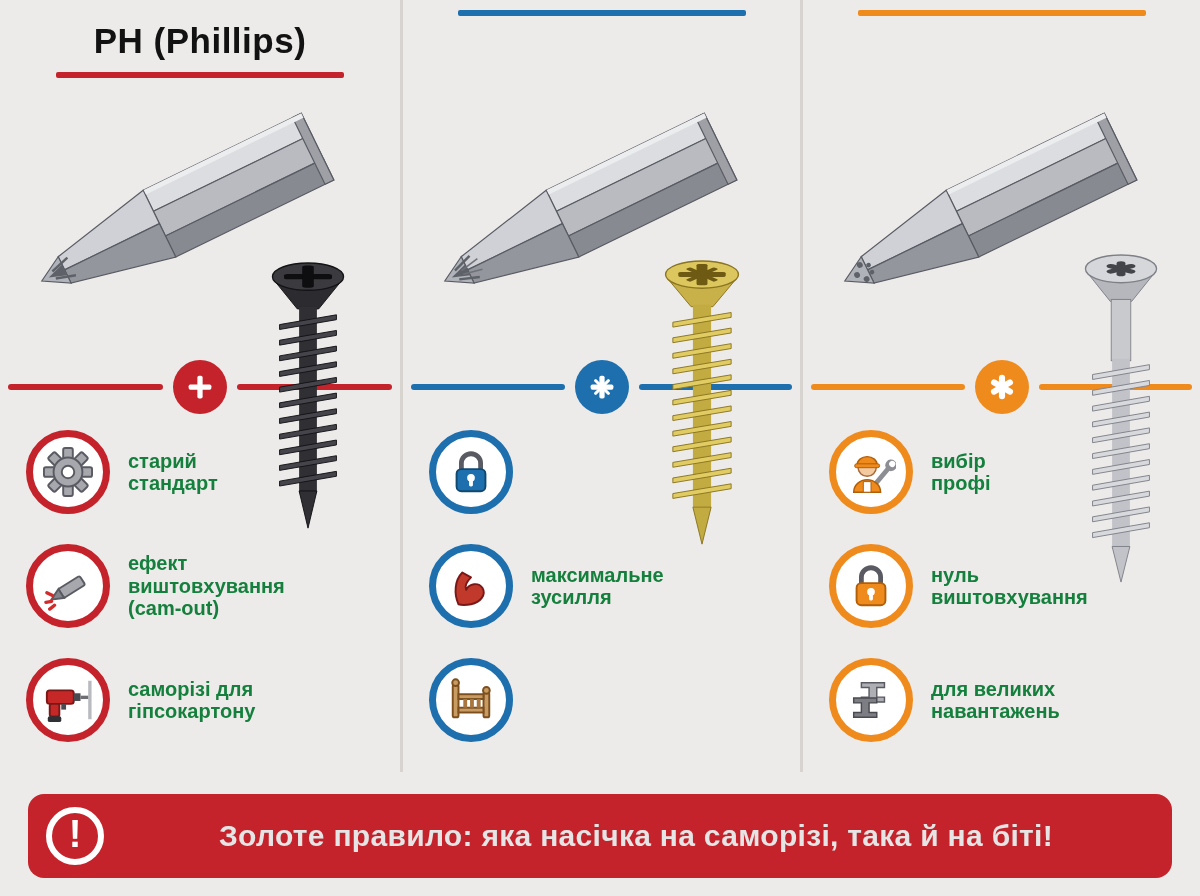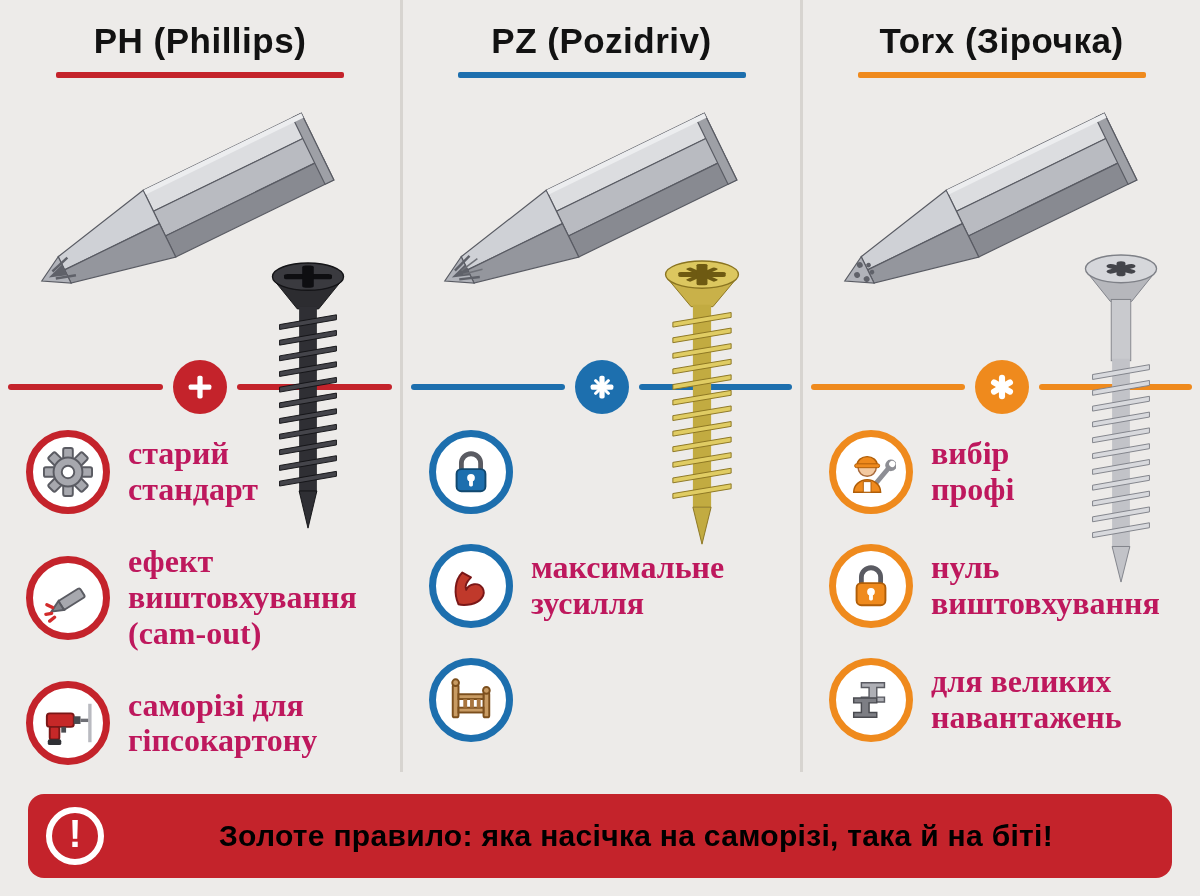--- a/index.html
+++ b/index.html
@@ -50,39 +50,38 @@
     position:absolute;left:26px;right:8px;top:430px;
     display:flex;flex-direction:column;gap:30px;z-index:4;
   }
   .feature{display:flex;align-items:center;gap:18px;}
   .ficon{
     width:84px;height:84px;flex:0 0 84px;box-sizing:border-box;
     border:7px solid var(--accent);border-radius:50%;background:#fff;
     display:flex;align-items:center;justify-content:center;
   }
   .ftext{
-    font-size:32px;font-weight:700;line-height:1.12;color:#be185d;
+    font-size:20px;font-weight:700;line-height:1.12;color:#15803d;
     white-space:pre-line;
-    font-family:Liberation Serif, serif;
   }
 
   .banner{
     position:absolute;left:28px;right:28px;top:794px;height:84px;
     background:#c4232b;border-radius:16px;
     display:flex;align-items:center;gap:14px;padding:0 18px;box-sizing:border-box;
     z-index:5;
   }
   .banner-badge{
     width:58px;height:58px;flex:0 0 58px;box-sizing:border-box;
     border:6px solid #fff;border-radius:50%;
     color:#fff;font-size:38px;font-weight:700;
     display:flex;align-items:center;justify-content:center;padding-bottom:3px;
   }
   .banner-text{
-    flex:1;text-align:center;color:#000000;font-size:30px;font-weight:700;letter-spacing:.3px;
+    flex:1;text-align:center;color:#e5e5e5;font-size:30px;font-weight:700;letter-spacing:.3px;
   }
 </style>
 </head>
 <body style="background: rgb(237, 235, 233);">
 
 <div class="page">
   <div class="columns">
 
     <section class="column c0" style="--accent: #c4232b;">
       <h2 class="col-title">PH (Phillips)</h2>
@@ -196,21 +195,20 @@
               <rect x="5" y="43" width="14" height="6" rx="2" fill="#2f3034"></rect>
             </svg>
           </span>
           <span class="ftext">саморізі для
 гіпсокартону</span>
         </div>
       </div>
     </section>
 
     <section class="column c1" style="--accent: #1d6fae;">
-      <h2 class="col-title">PZ (Pozidriv)</h2>
       <div class="title-rule"></div>
 
       <svg class="bit" viewBox="0 0 350 255" preserveAspectRatio="none">
         <g transform="rotate(-26 175 125)" stroke="#595b63" stroke-width="1.2">
           <rect x="150" y="88" width="180" height="24" fill="#dcdde0"></rect>
           <rect x="150" y="112" width="180" height="28" fill="#b9bbc1"></rect>
           <rect x="150" y="140" width="180" height="24" fill="#888a91"></rect>
           <rect x="320" y="88" width="10" height="76" fill="#9ea0a6"></rect>
           <rect x="150" y="88" width="180" height="5" fill="#ecedef" stroke="none"></rect>
           <polygon points="150,88 42,111 42,126 150,126" fill="#cfd1d6"></polygon>
@@ -306,21 +304,20 @@
               </g>
               <circle cx="10" cy="8" r="3.5" fill="#c89b63" stroke="#7c4f1d" stroke-width="2"></circle>
               <circle cx="42" cy="16" r="3.5" fill="#c89b63" stroke="#7c4f1d" stroke-width="2"></circle>
             </svg>
           </span>
         </div>
       </div>
     </section>
 
     <section class="column c2" style="--accent: #ef8a1d;">
-      <h2 class="col-title">Torx (Зірочка)</h2>
       <div class="title-rule"></div>
 
       <svg class="bit" viewBox="0 0 350 255" preserveAspectRatio="none">
         <g transform="rotate(-26 175 125)" stroke="#595b63" stroke-width="1.2">
           <rect x="150" y="88" width="180" height="24" fill="#dcdde0"></rect>
           <rect x="150" y="112" width="180" height="28" fill="#b9bbc1"></rect>
           <rect x="150" y="140" width="180" height="24" fill="#888a91"></rect>
           <rect x="320" y="88" width="10" height="76" fill="#9ea0a6"></rect>
           <rect x="150" y="88" width="180" height="5" fill="#ecedef" stroke="none"></rect>
           <polygon points="150,88 42,111 42,126 150,126" fill="#cfd1d6"></polygon>

